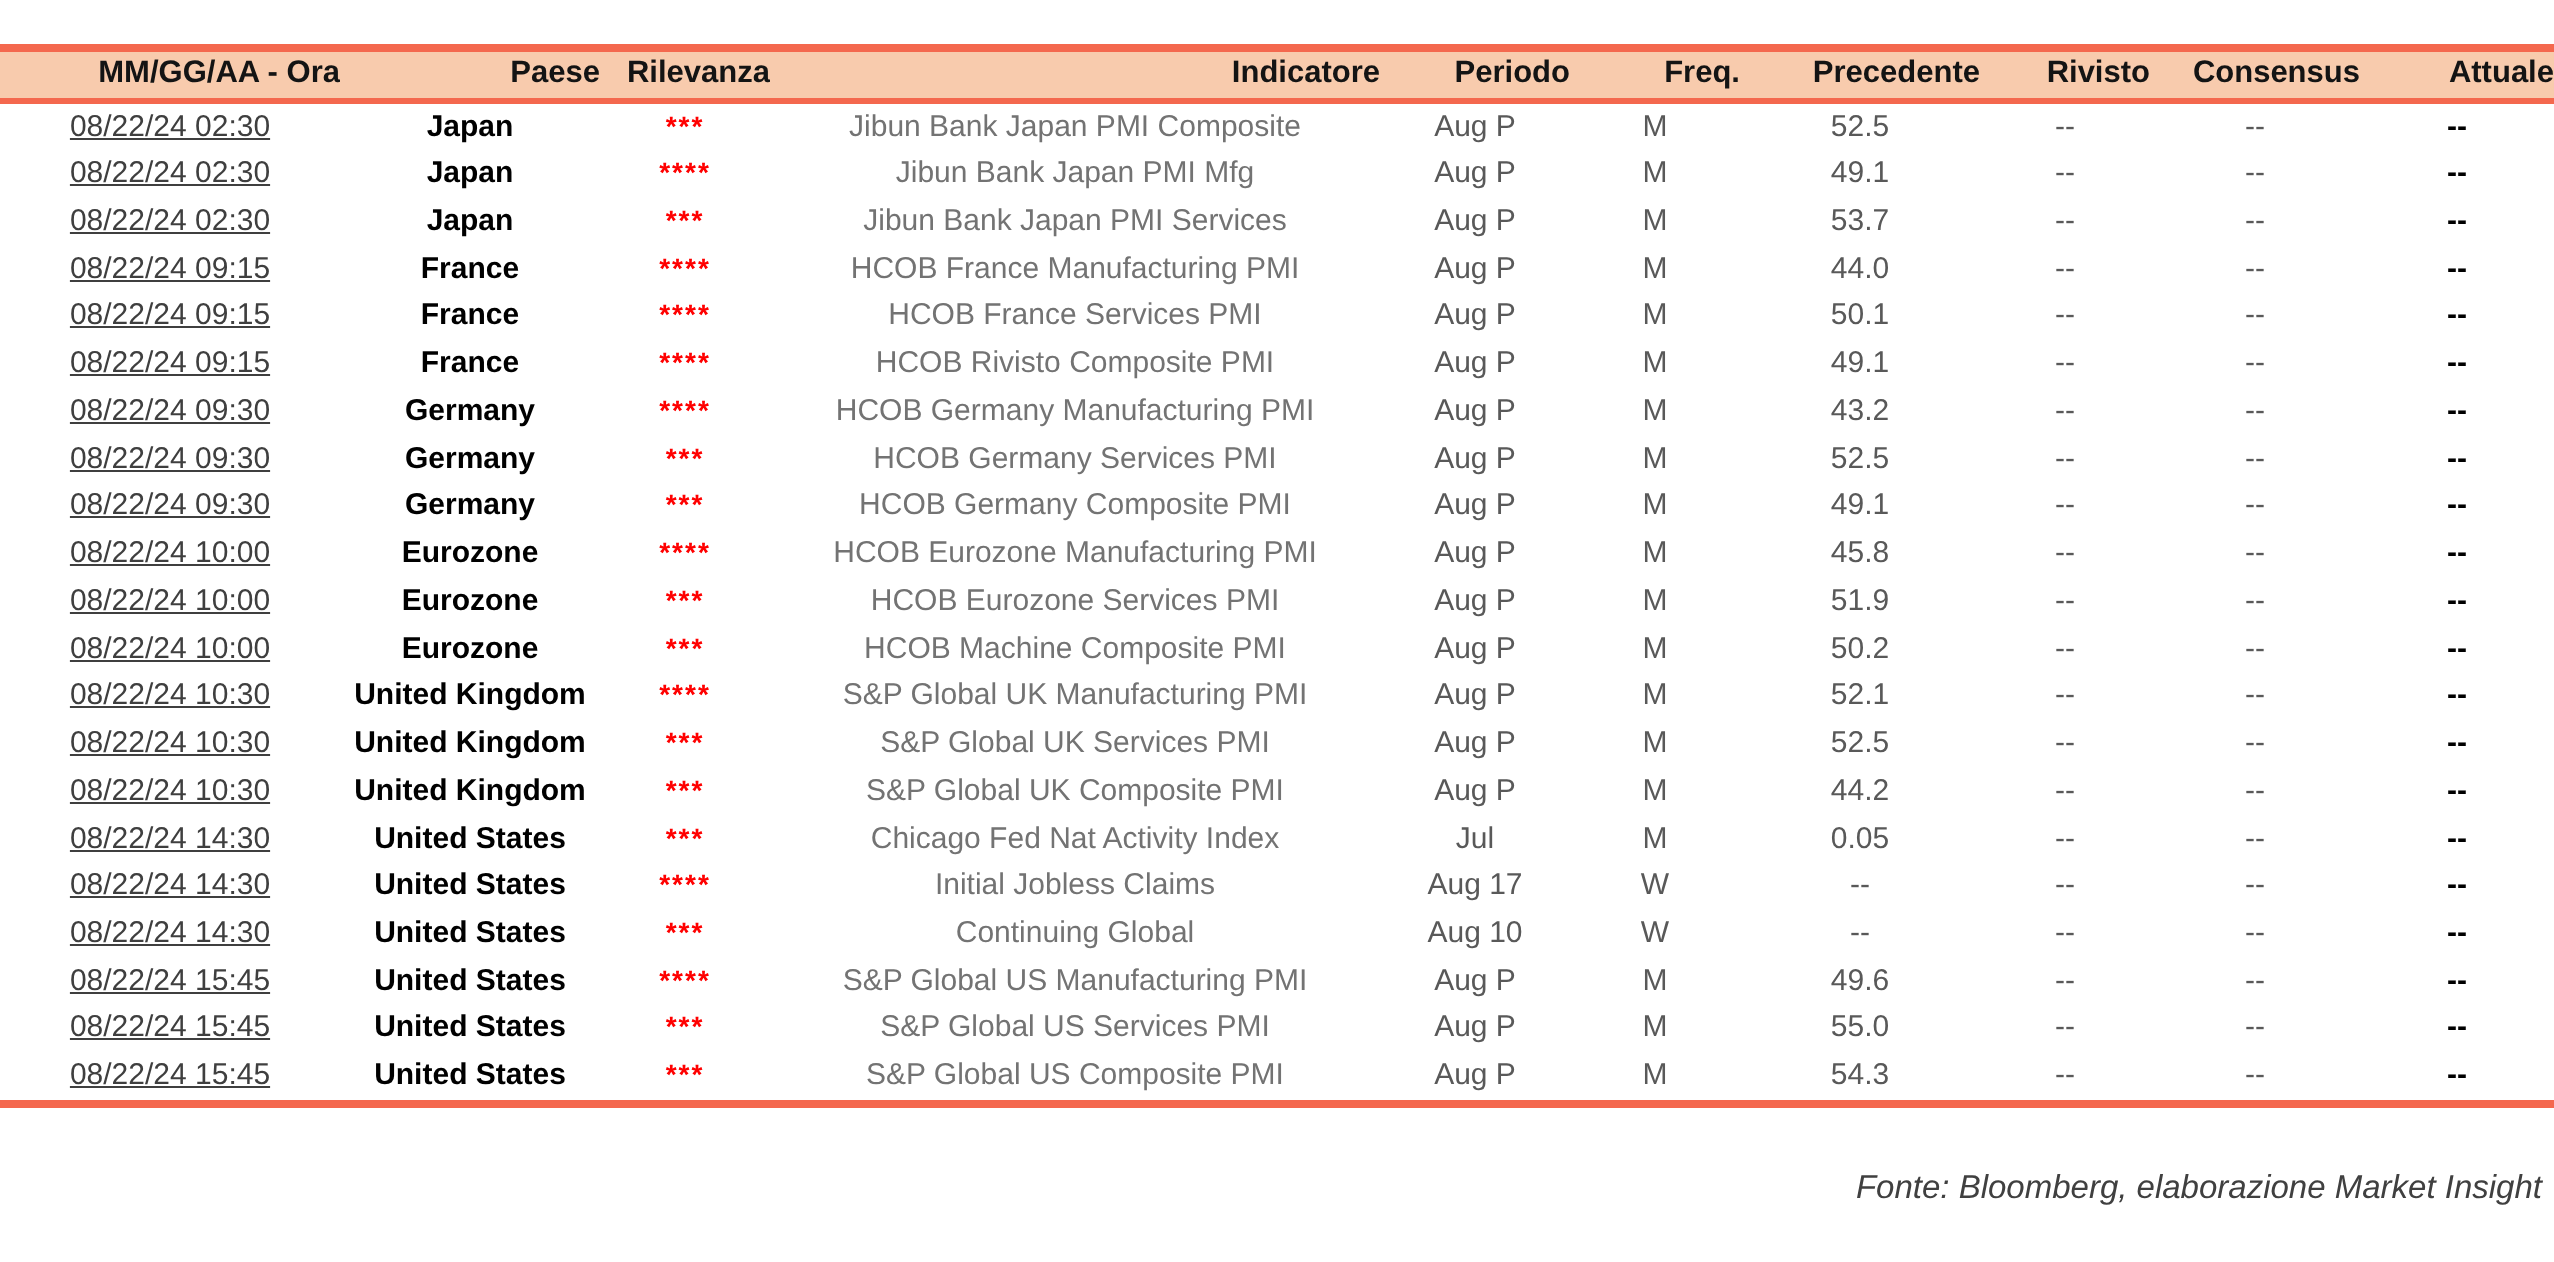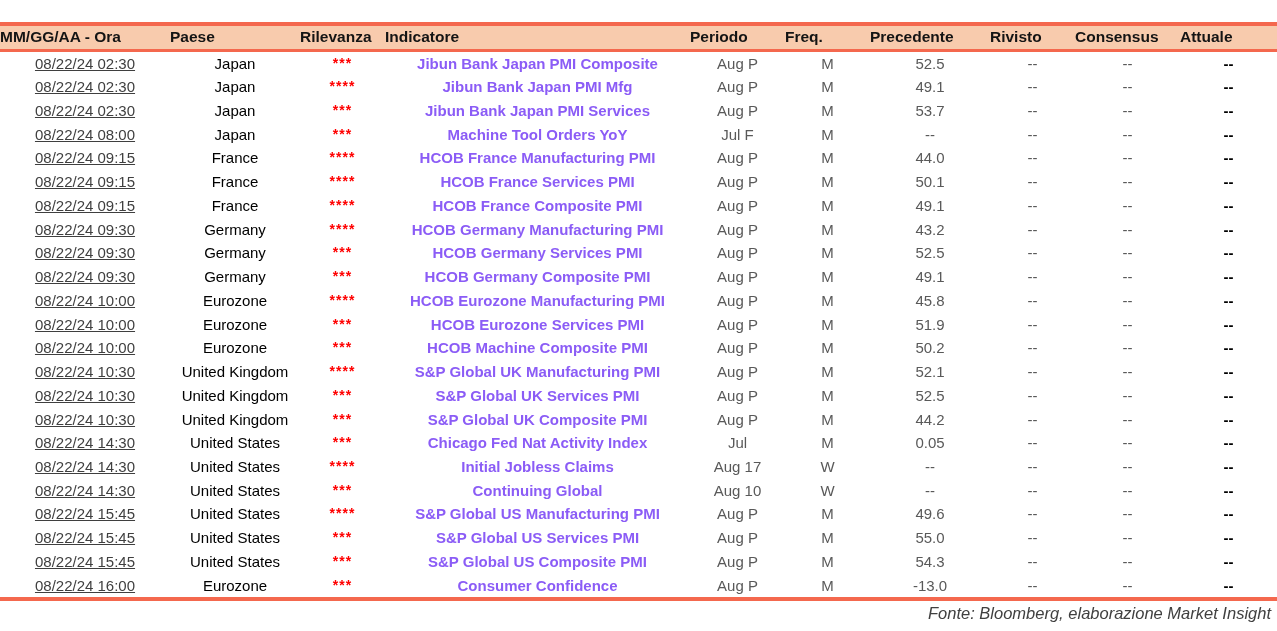--- a/index.html
+++ b/index.html
@@ -22,36 +22,36 @@
   col.c1{width:170px;} col.c2{width:130px;} col.c3{width:85px;}
   col.c4{width:305px;} col.c5{width:95px;}  col.c6{width:85px;}
   col.c7{width:120px;} col.c8{width:85px;}  col.c9{width:105px;}
   col.c10{width:97px;}
   thead th{
     background:var(--header-bg);
     border-top:4px solid var(--tbl-border);
     border-bottom:3px solid var(--tbl-border);
     height:26px;padding:0;
     font-size:15.5px;font-weight:bold;color:#141414;
-    text-align:left;white-space:nowrap;overflow:hidden;
+    text-align:right;white-space:nowrap;overflow:hidden;
   }
   tbody td{
     height:23.74px;line-height:23.74px;padding:0;
     font-size:15px;color:#595959;text-align:center;
     white-space:nowrap;overflow:hidden;
   }
   td.c-date{color:#3F3F3F;text-decoration:underline;}
-  td.c-country{font-weight:normal;color:#000000;}
+  td.c-country{font-weight:bold;color:#000000;}
   td.c-stars{font-weight:bold;color:var(--star-red);letter-spacing:1px;font-size:14px;}
-  td.c-indicator{font-weight:bold;color:#8b5cf6;}
+  td.c-indicator{font-weight:normal;color:#737373;}
   td.c-actual{font-weight:bold;color:#000000;}
   .footer{
     height:26px;line-height:24px;
     text-align:right;padding-right:6px;
-    font-style:italic;font-size:16.5px;color:#404040;
+    font-style:italic;font-size:16.5px;color:#404040;margin-top:28px;
   }
 </style>
 </head>
 <body>
 
 <div class="spacer-top"></div>
 
 <table class="calendar">
   <colgroup>
     <col class="c1">
@@ -110,32 +110,20 @@
         <td class="c-stars">***</td>
         <td class="c-indicator">Jibun Bank Japan PMI Services</td>
         <td class="c-period">Aug P</td>
         <td class="c-freq">M</td>
         <td class="c-prev">53.7</td>
         <td class="c-rev">--</td>
         <td class="c-cons">--</td>
         <td class="c-actual">--</td>
       </tr>
       <tr>
-        <td class="c-date">08/22/24 08:00</td>
-        <td class="c-country">Japan</td>
-        <td class="c-stars">***</td>
-        <td class="c-indicator">Machine Tool Orders YoY</td>
-        <td class="c-period">Jul F</td>
-        <td class="c-freq">M</td>
-        <td class="c-prev">--</td>
-        <td class="c-rev">--</td>
-        <td class="c-cons">--</td>
-        <td class="c-actual">--</td>
-      </tr>
-      <tr>
         <td class="c-date">08/22/24 09:15</td>
         <td class="c-country">France</td>
         <td class="c-stars">****</td>
         <td class="c-indicator">HCOB France Manufacturing PMI</td>
         <td class="c-period">Aug P</td>
         <td class="c-freq">M</td>
         <td class="c-prev">44.0</td>
         <td class="c-rev">--</td>
         <td class="c-cons">--</td>
         <td class="c-actual">--</td>
@@ -149,21 +137,21 @@
         <td class="c-freq">M</td>
         <td class="c-prev">50.1</td>
         <td class="c-rev">--</td>
         <td class="c-cons">--</td>
         <td class="c-actual">--</td>
       </tr>
       <tr>
         <td class="c-date">08/22/24 09:15</td>
         <td class="c-country">France</td>
         <td class="c-stars">****</td>
-        <td class="c-indicator">HCOB France Composite PMI</td>
+        <td class="c-indicator">HCOB Rivisto Composite PMI</td>
         <td class="c-period">Aug P</td>
         <td class="c-freq">M</td>
         <td class="c-prev">49.1</td>
         <td class="c-rev">--</td>
         <td class="c-cons">--</td>
         <td class="c-actual">--</td>
       </tr>
       <tr>
         <td class="c-date">08/22/24 09:30</td>
         <td class="c-country">Germany</td>
@@ -333,32 +321,20 @@
         <td class="c-actual">--</td>
       </tr>
       <tr>
         <td class="c-date">08/22/24 15:45</td>
         <td class="c-country">United States</td>
         <td class="c-stars">***</td>
         <td class="c-indicator">S&amp;P Global US Composite PMI</td>
         <td class="c-period">Aug P</td>
         <td class="c-freq">M</td>
         <td class="c-prev">54.3</td>
-        <td class="c-rev">--</td>
-        <td class="c-cons">--</td>
-        <td class="c-actual">--</td>
-      </tr>
-      <tr>
-        <td class="c-date">08/22/24 16:00</td>
-        <td class="c-country">Eurozone</td>
-        <td class="c-stars">***</td>
-        <td class="c-indicator">Consumer Confidence</td>
-        <td class="c-period">Aug P</td>
-        <td class="c-freq">M</td>
-        <td class="c-prev">-13.0</td>
         <td class="c-rev">--</td>
         <td class="c-cons">--</td>
         <td class="c-actual">--</td>
       </tr>
     </tbody>
 </table>
 
 <div class="footer">Fonte: Bloomberg, elaborazione Market Insight</div>
 
 </body></html>

